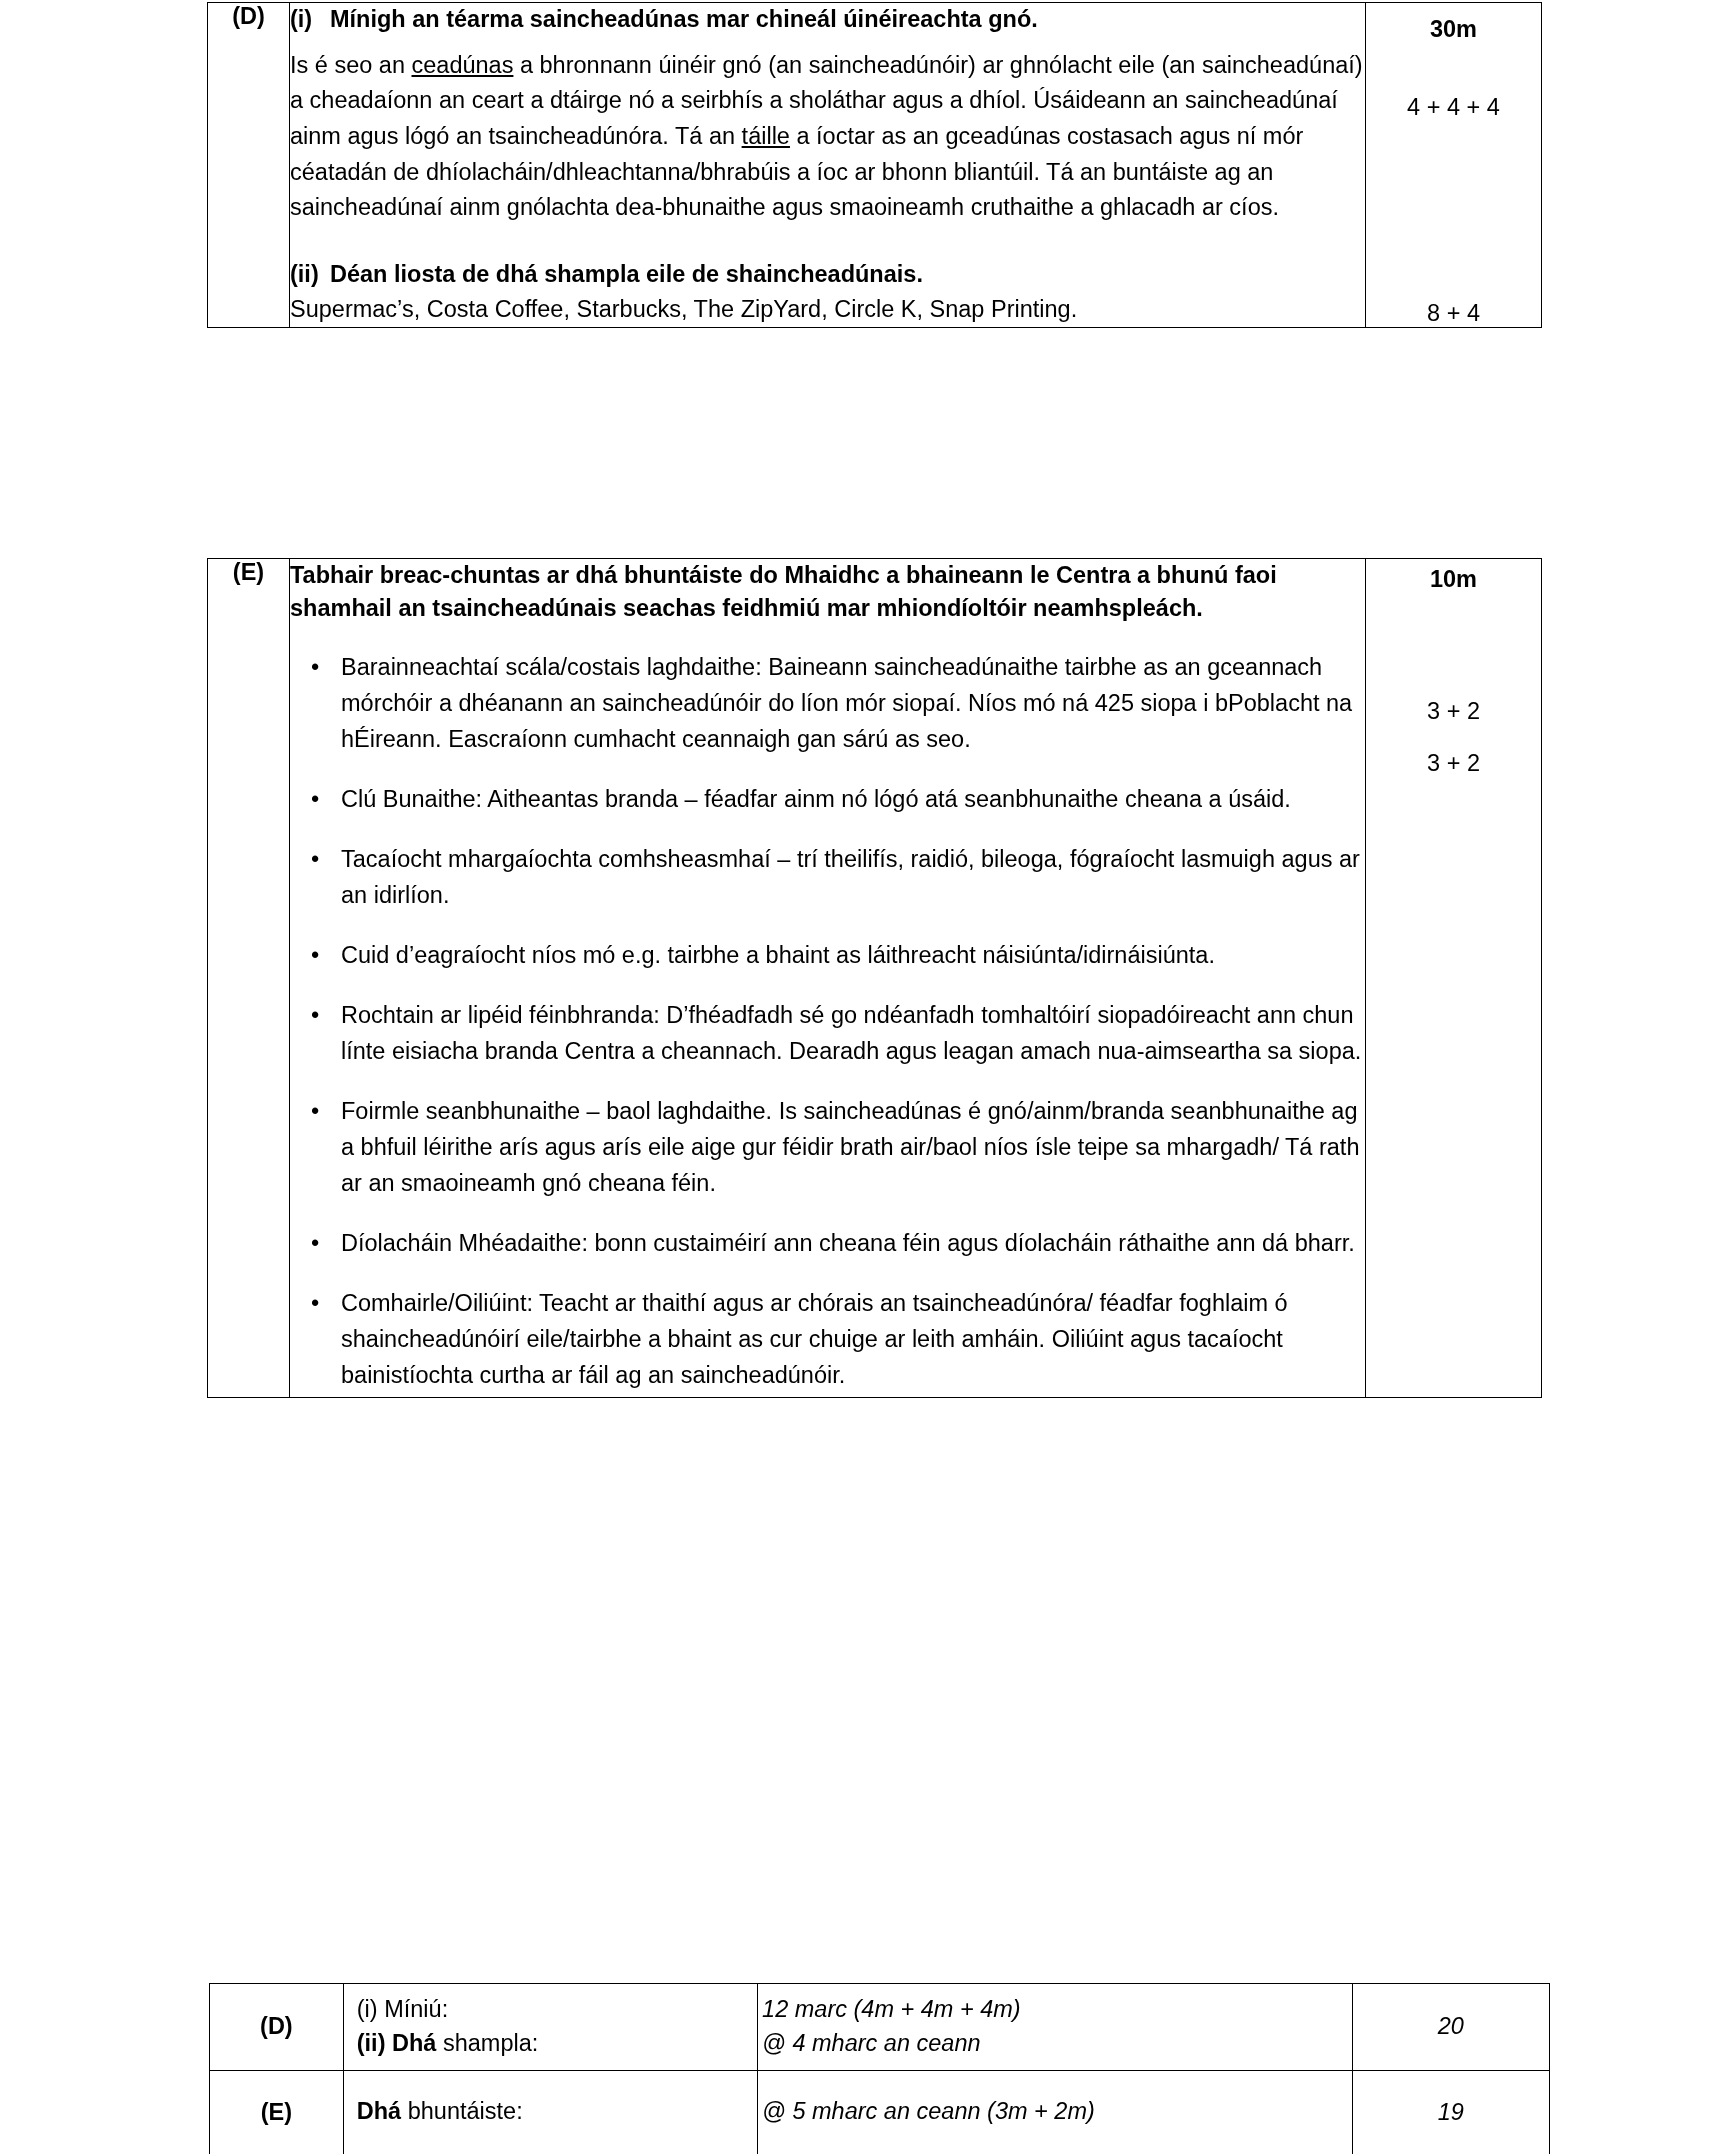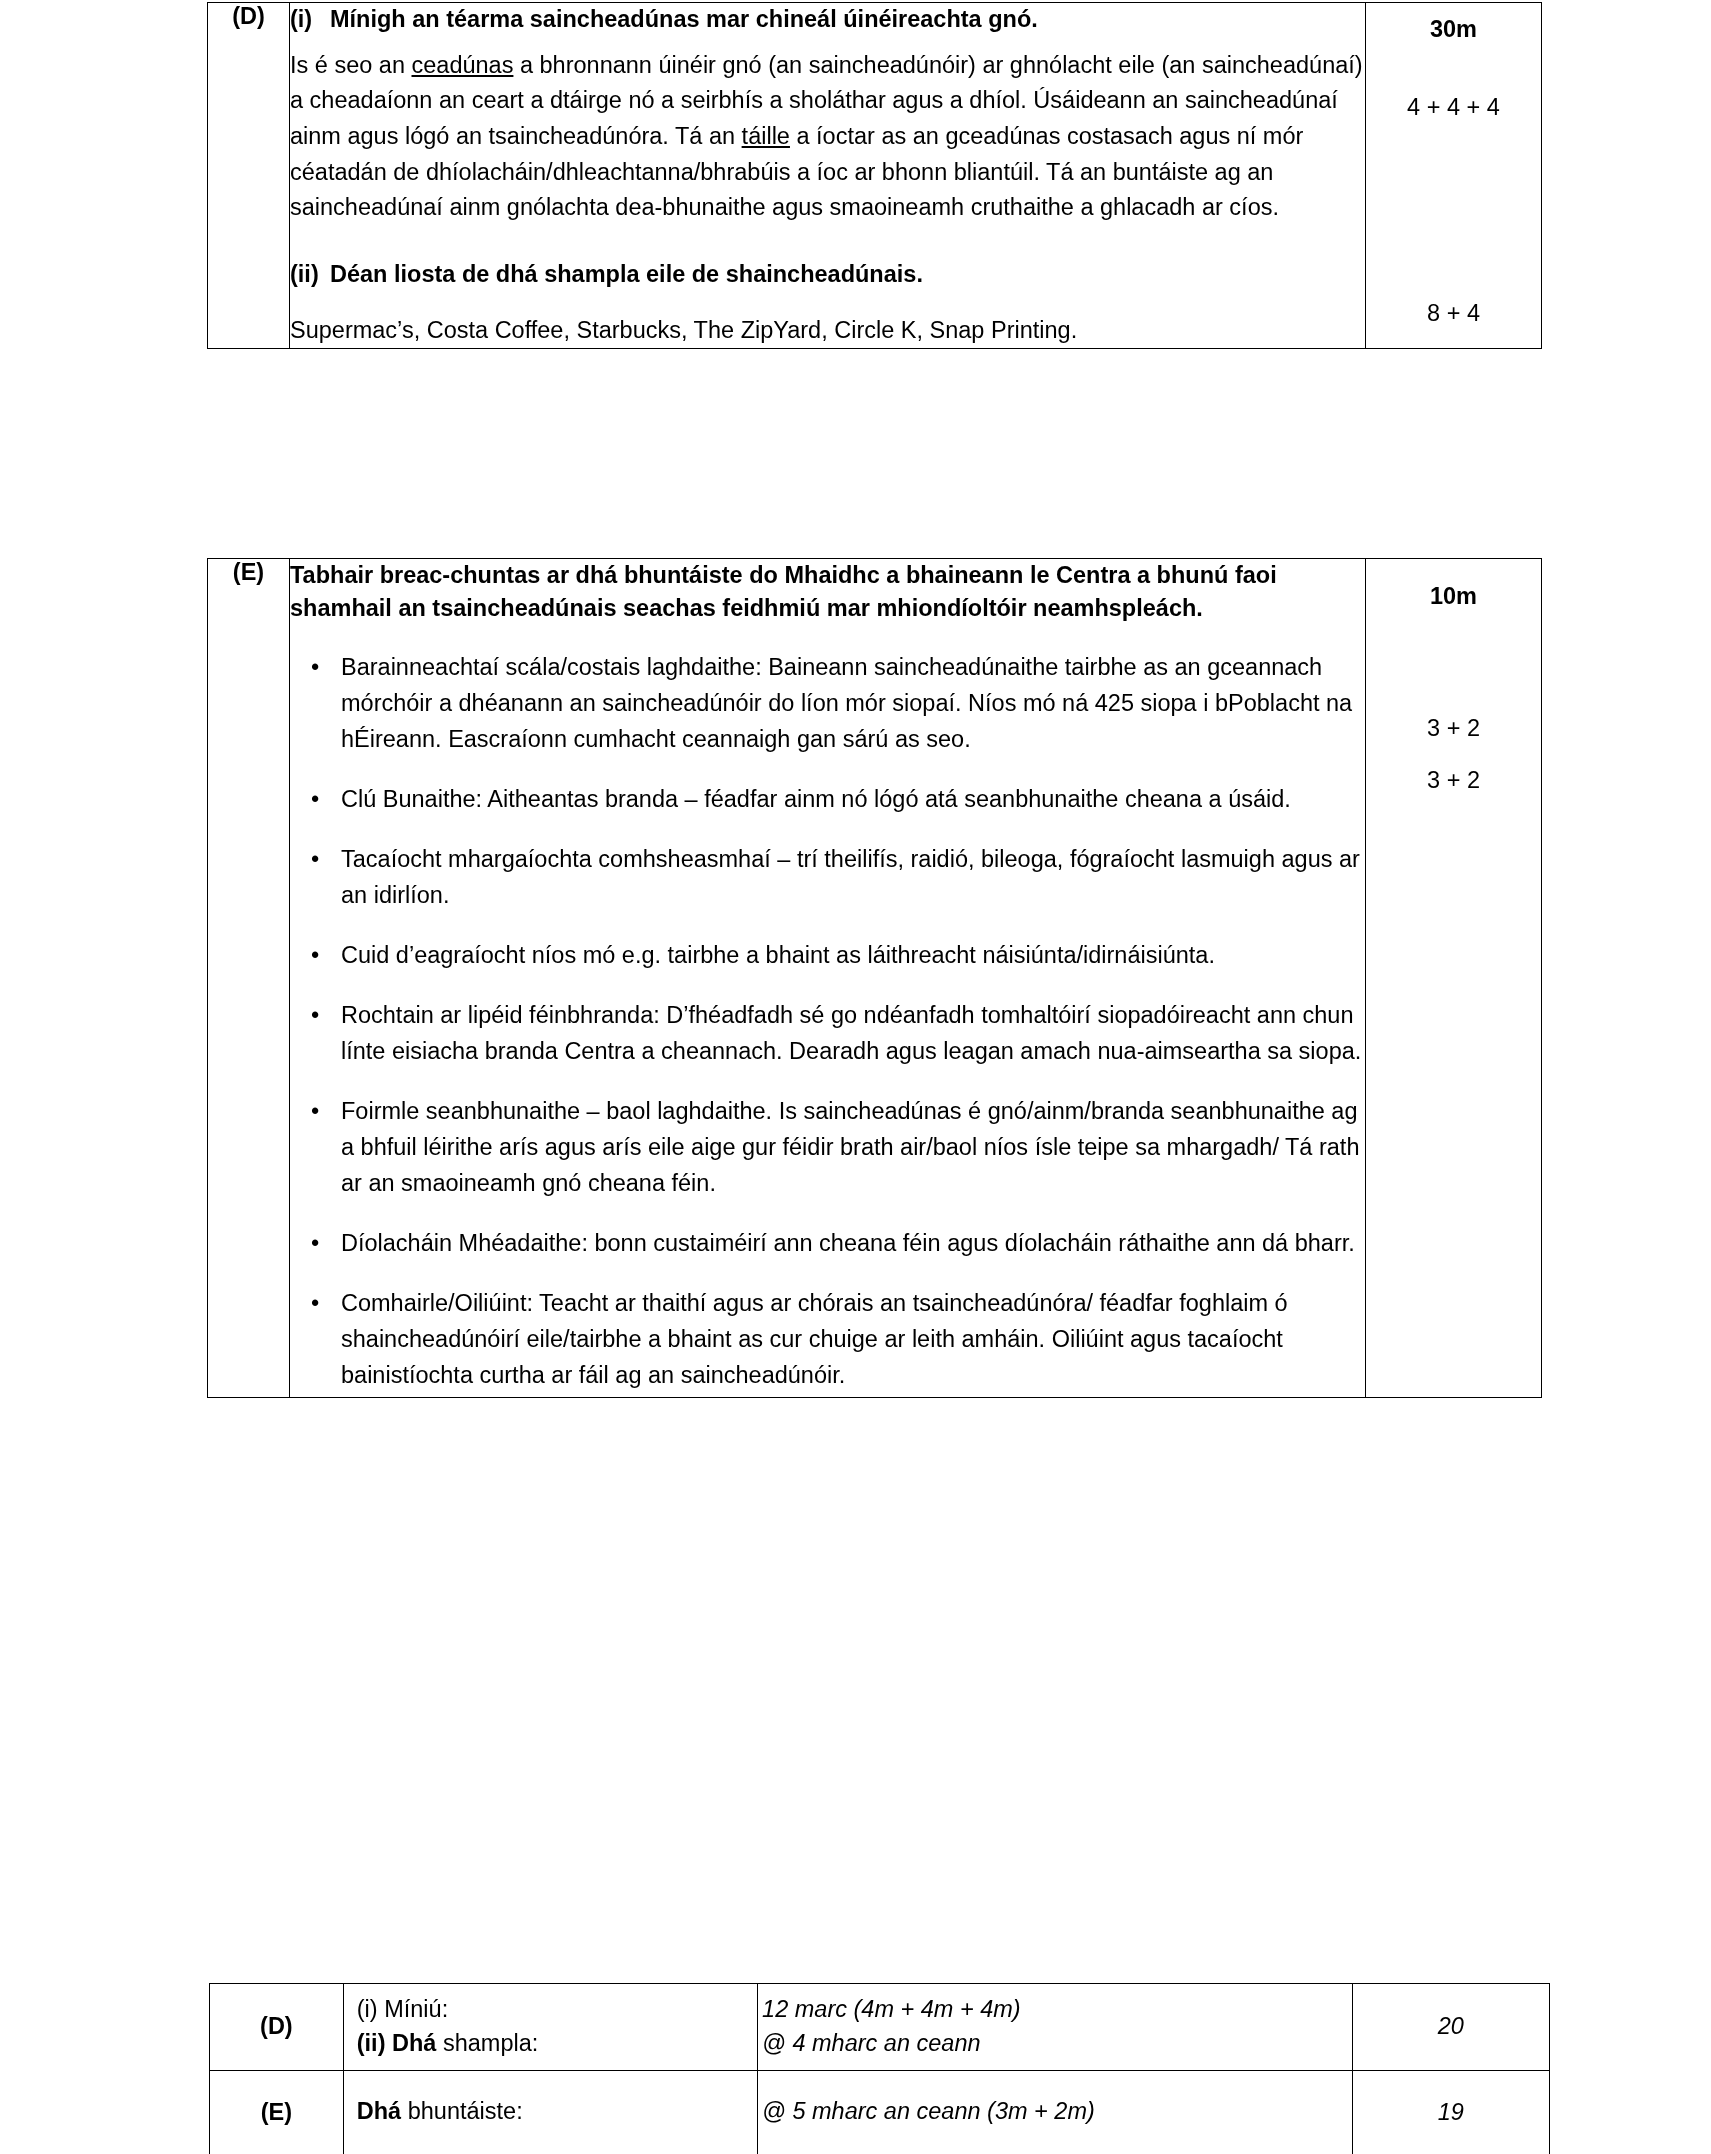--- a/index.html
+++ b/index.html
@@ -152,21 +152,21 @@
       <td class="col-body cell-body">
 
         <p class="q-heading">
           <span class="roman">(i)</span><span>Mínigh an téarma saincheadúnas mar chineál úinéireachta gnó.</span>
         </p>
 
         <p class="q-para"><span>Is é seo an </span><u>ceadúnas</u><span> a bhronnann úinéir gnó (an saincheadúnóir) ar ghnólacht eile (an saincheadúnaí) a cheadaíonn an ceart a dtáirge nó a seirbhís a sholáthar agus a dhíol.  Úsáideann an saincheadúnaí ainm agus lógó an tsaincheadúnóra.  Tá an </span><u>táille</u><span> a íoctar as an gceadúnas costasach agus ní mór céatadán de dhíolacháin/dhleachtanna/bhrabúis a íoc ar bhonn bliantúil.  Tá an buntáiste ag an saincheadúnaí ainm gnólachta dea-bhunaithe agus smaoineamh cruthaithe a ghlacadh ar cíos.</span></p>
 
         <div class="gap-sm"></div>
 
-        <p class="q-heading" style="margin-bottom:21px;">
+        <p class="q-heading" style="margin-bottom:0;">
           <span class="roman">(ii)</span><span>Déan liosta de dhá shampla eile de shaincheadúnais.</span>
         </p>
 
         <p class="q-para">Supermac’s, Costa Coffee, Starbucks, The ZipYard, Circle K, Snap Printing.</p>
       </td>
 
       <td class="col-marks">
         <div class="marks-strong" style="margin-top:13px;">30m</div>
         <div class="marks-plain" style="margin-top:51px;">4 + 4 + 4</div>
         <div class="marks-plain" style="margin-top:179px;">8 + 4</div>
@@ -214,21 +214,21 @@
             <span>Díolacháin Mhéadaithe: bonn custaiméirí ann cheana féin agus díolacháin ráthaithe ann dá bharr.</span>
           </li>
           <li>
             <span class="dot">•</span>
             <span>Comhairle/Oiliúint: Teacht ar thaithí agus ar chórais an tsaincheadúnóra/ féadfar foghlaim ó shaincheadúnóirí eile/tairbhe a bhaint as cur chuige ar leith amháin.  Oiliúint agus tacaíocht bainistíochta curtha ar fáil ag an saincheadúnóir.</span>
           </li>
         </ul>
       </td>
 
       <td class="col-marks">
-        <div class="marks-strong" style="margin-top:24px;">10m</div>
+        <div class="marks-strong" style="margin-top:7px;">10m</div>
         <div class="marks-plain" style="margin-top:105px;">3 + 2</div>
         <div class="marks-plain" style="margin-top:24.5px;">3 + 2</div>
       </td>
     </tr>
   </tbody>
     </table>
 
   <table class="sum-table" style="left:209px; top:1983px; width:1341px;">
     <tbody>
         <tr>

